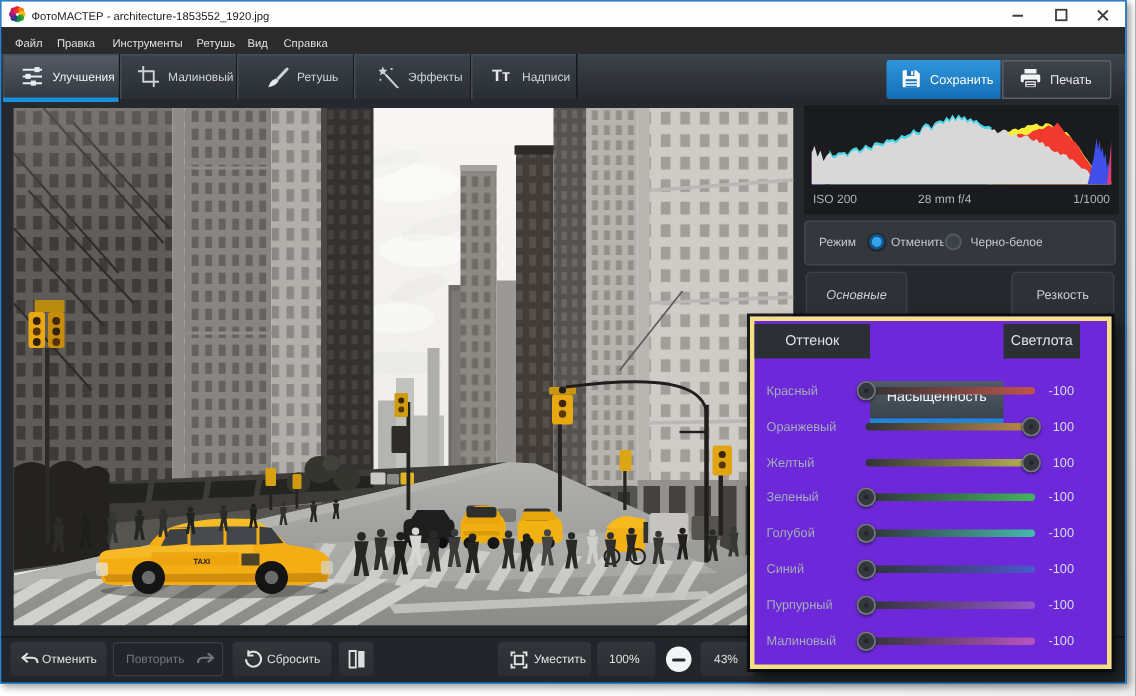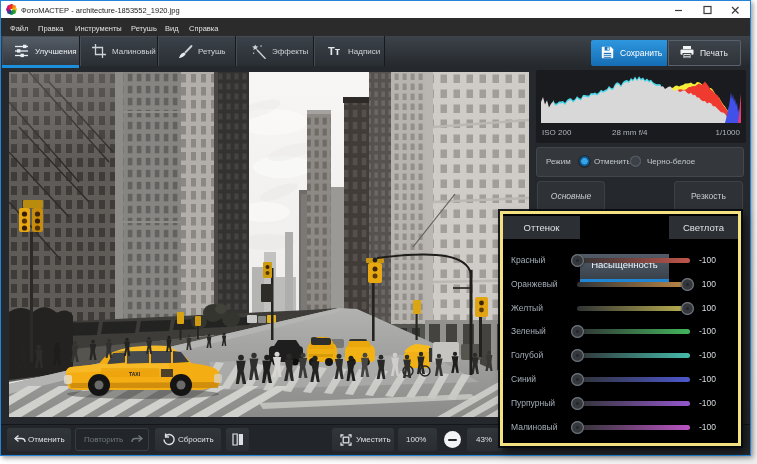--- a/index.html
+++ b/index.html
@@ -16,21 +16,21 @@
 .tab.sel{background:linear-gradient(#555d67,#333940);border-bottom:3px solid #1b8fdc;height:32px;}
 #mainarea{left:0;top:67px;width:749px;height:357px;background:#25282c;}
 #photo{left:8px;top:71px;width:520px;height:345px;overflow:hidden;}
 #savebtn{left:590px;top:4px;width:76px;height:26px;background:linear-gradient(#2e97de,#156db4);border-radius:2px 0 0 2px;color:#fff;font-size:8.5px;}
 #printbtn{left:667px;top:4px;width:73px;height:26px;background:linear-gradient(#3e444b,#2e3339);box-shadow:inset 0 0 0 1px #596069;border-radius:0 2px 2px 0;color:#e8ebee;font-size:8.5px;}
 #histbox{left:535px;top:69px;width:210px;height:73px;background:#191b1e;border-radius:2px;}
 .histlabel{position:absolute;top:58px;font-size:8px;color:#aeb5bb;}
 #modebox{left:535px;top:146px;width:208px;height:30px;background:#34383d;border:1px solid #42474d;border-radius:3px;font-size:8px;color:#c2c8cd;}
 .rtab{position:absolute;top:180px;height:30px;background:#2e3237;box-shadow:inset 0 0 0 1px #3c4147;border-radius:4px 4px 0 0;color:#c7cdd2;font-size:8.5px;text-align:center;line-height:30px;}
 .rtab.sel{background:#3e4247;box-shadow:none;color:#e8ecef;}
-#ypanel{left:499px;top:210px;width:241px;height:235px;background:#000000;border:3px solid #f4e281;box-shadow:0 0 0 2px rgba(8,10,14,0.9), 4px 5px 9px rgba(0,0,0,0.65);}
+#ypanel{left:499px;top:210px;width:241px;height:235px;background:#6d28d9;border:3px solid #f4e281;box-shadow:0 0 0 2px rgba(8,10,14,0.9), 4px 5px 9px rgba(0,0,0,0.65);}
 .ytab{position:absolute;top:2px;height:23px;background:#2c3034;color:#dde3e8;font-size:9.5px;text-align:center;line-height:23px;}
 .ytab.sel{background:linear-gradient(#525c68,#3a434c);border-bottom:3px solid #1e86d4;height:28px;line-height:22px;color:#f2f6f9;margin-top:38px;}
 .srow{position:absolute;left:0;width:100%;height:14px;padding-left:45px;}
 .slabel{position:absolute;left:8px;top:1px;font-size:8.5px;color:#a3aeb8;}
 .sval{position:absolute;right:22px;top:1px;font-size:8.5px;color:#d5dbe0;}
 .strack{position:absolute;left:74px;top:4px;width:113px;height:5px;border-radius:2.5px;}
 .shandle{position:absolute;top:-4px;width:13px;height:13px;border-radius:50%;background:#34383c;box-shadow:inset 0 0 0 1.2px #70777e, 0 1px 2px rgba(0,0,0,0.5);}
 .shandle:after{content:"";position:absolute;left:5px;top:5px;width:3px;height:3px;border-radius:50%;background:#22252a;}
 #bottombar{left:0;top:423px;width:749px;height:30px;background:#22262a;border-top:1px solid #141619;}
 .bbtn{position:absolute;top:3px;height:23px;background:linear-gradient(#31363b,#2a2e33);border-radius:3px;color:#dde1e4;font-size:8px;}
@@ -619,21 +619,21 @@
     <div class="abs" style="left:443px;top:6px;width:17px;height:17px;border-radius:50%;background:#f2f4f5;">
       <span class="abs" style="left:4px;top:7.5px;width:9px;height:2px;background:#23272b;border-radius:1px"></span>
     </div>
     <div class="bbtn" style="left:466px;width:36px;">
           <span class="tx" style="left:9px">43%</span>
         </div>
   </div>
   <div class="abs" id="ypanel">
     <div class="ytab" style="left:0px;width:77px;">Оттенок</div>
     <div class="ytab sel" style="left:77px;width:89px;">Насыщенность</div>
-    <div class="ytab" style="left:166px;width:69px;">Светлота</div>
+    <div class="ytab" style="left:166px;width:51px;">Светлота</div>
     <div class="srow" style="top:40px">
       <span class="slabel">Красный</span>
       <span class="strack" style="background:linear-gradient(90deg,#303335,#bf544a)">
             <span class="shandle" style="left:-6px"></span>
           </span>
       <span class="sval">-100</span>
     </div>
     <div class="srow" style="top:63.8px">
       <span class="slabel">Оранжевый</span>
       <span class="strack" style="background:linear-gradient(90deg,#303335,#c08a47)">

